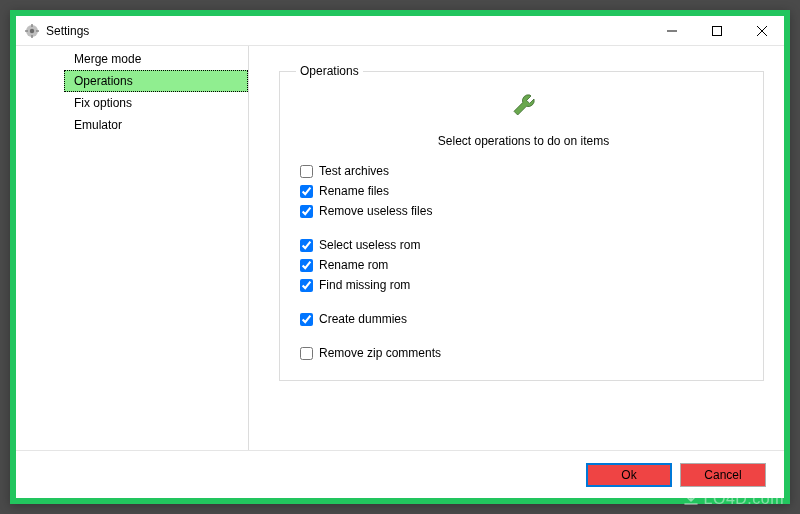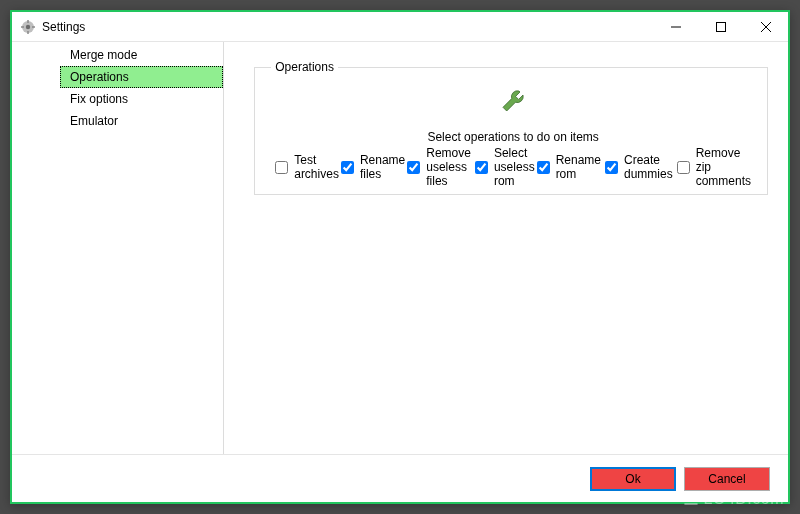--- a/index.html
+++ b/index.html
@@ -14,21 +14,21 @@
   .outer {
     width: 800px; height: 514px;
     background: #4a4a4a;
     position: relative;
   }
   .window {
     position: absolute;
     left: 10px; top: 10px;
     width: 780px; height: 494px;
     background: #ffffff;
-    border: 2px solid #22c55e;
+    border: 6px solid #22c55e;
     display: flex;
     flex-direction: column;
     box-shadow: 0 2px 10px rgba(0,0,0,0.3);
   }
   .titlebar {
     height: 30px;
     display: flex;
     align-items: center;
     border-bottom: 1px solid #e5e5e5;
     background: #ffffff;
@@ -104,21 +104,21 @@
   .intro .wrench-icon {
     width: 28px; height: 28px;
     display: flex; align-items: center; justify-content: center;
   }
   .intro .desc {
     font-size: 12px;
     color: #000;
   }
   .check-list {
     display: flex;
-    flex-direction: row;
+    flex-direction: column;
     gap: 2px;
     padding-left: 4px;
   }
   .check-row {
     display: flex;
     align-items: center;
     gap: 6px;
     height: 18px;
   }
   .check-row input[type=checkbox] {
@@ -237,20 +237,24 @@
             <div class="gap"></div>
 
             <div class="check-row">
               <input type="checkbox" checked="" style="">
               <label>Select useless rom</label>
             </div>
             <div class="check-row">
               <input type="checkbox" checked="" style="">
               <label>Rename rom</label>
             </div>
+            <div class="check-row">
+              <input type="checkbox" checked="" style="">
+              <label>Find missing rom</label>
+            </div>
 
             <div class="gap"></div>
 
             <div class="check-row">
               <input type="checkbox" checked="" style="">
               <label>Create dummies</label>
             </div>
 
             <div class="gap"></div>
 

